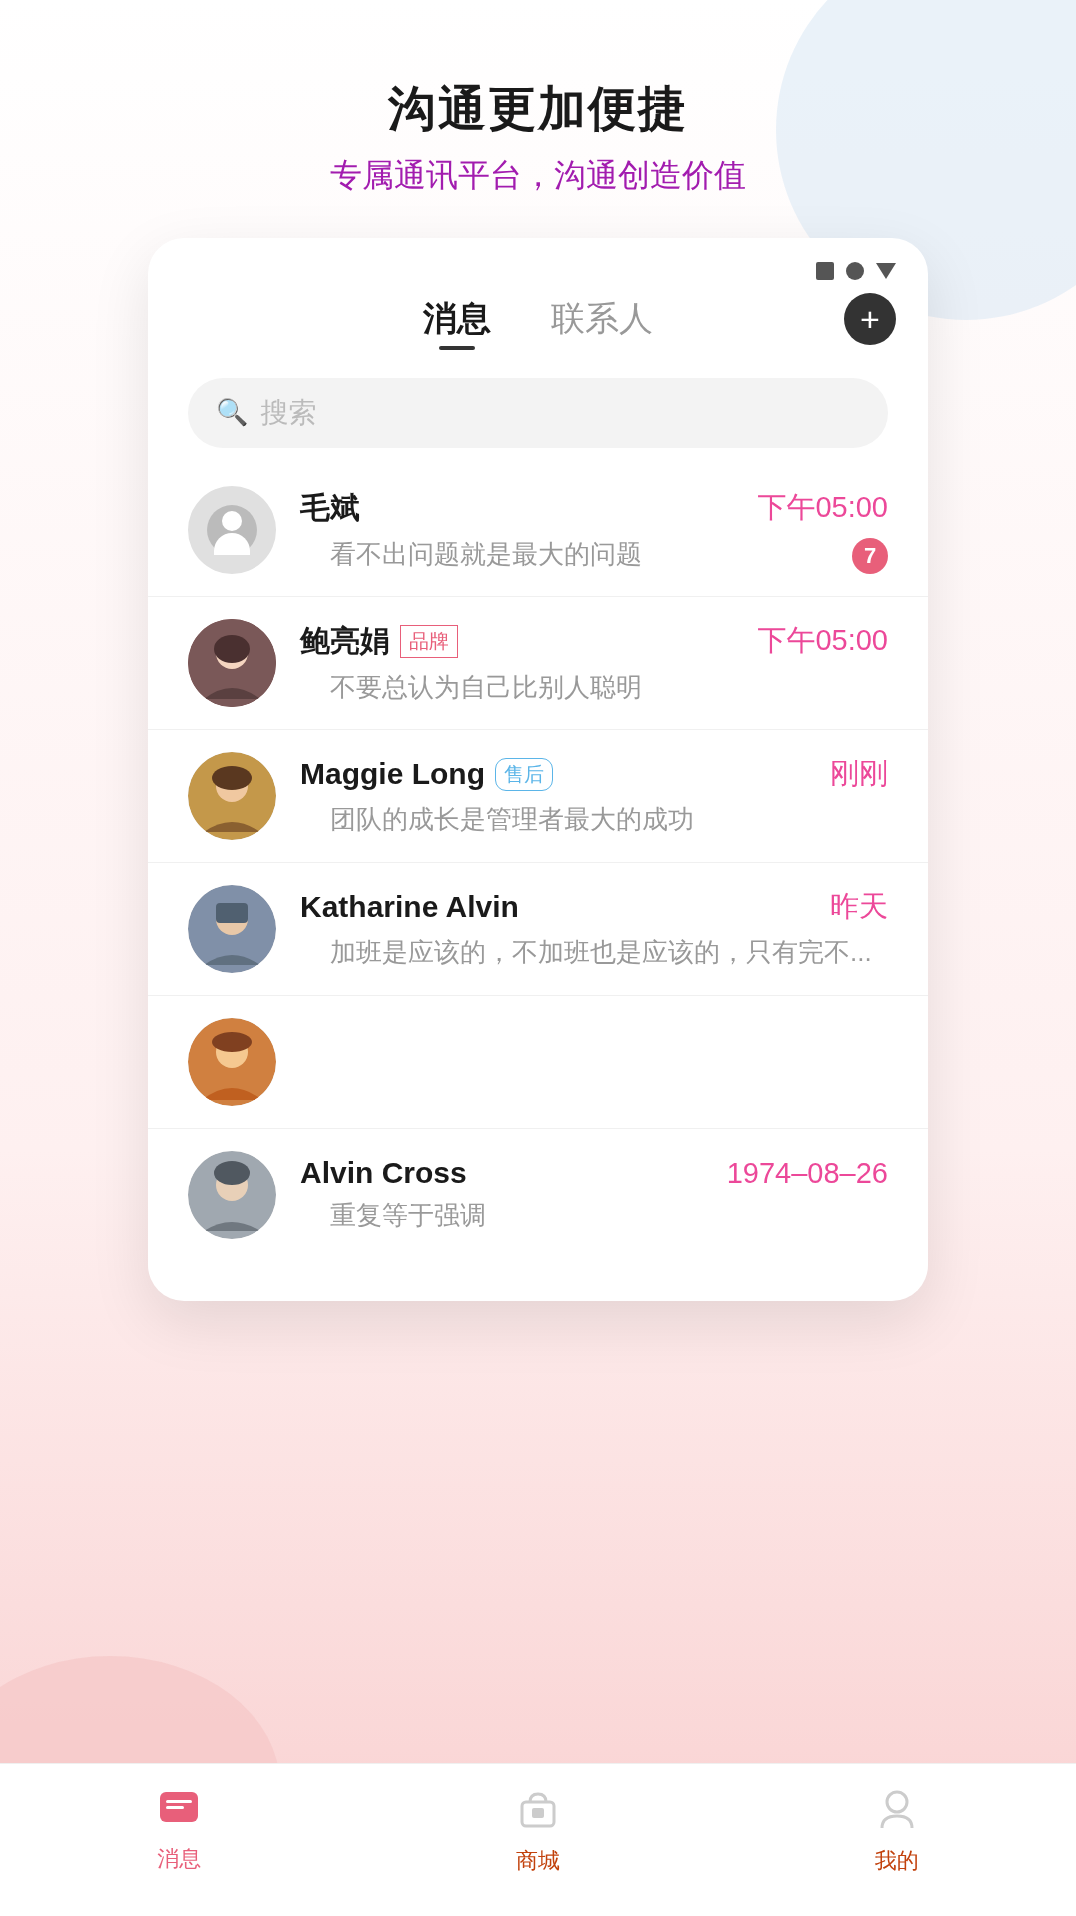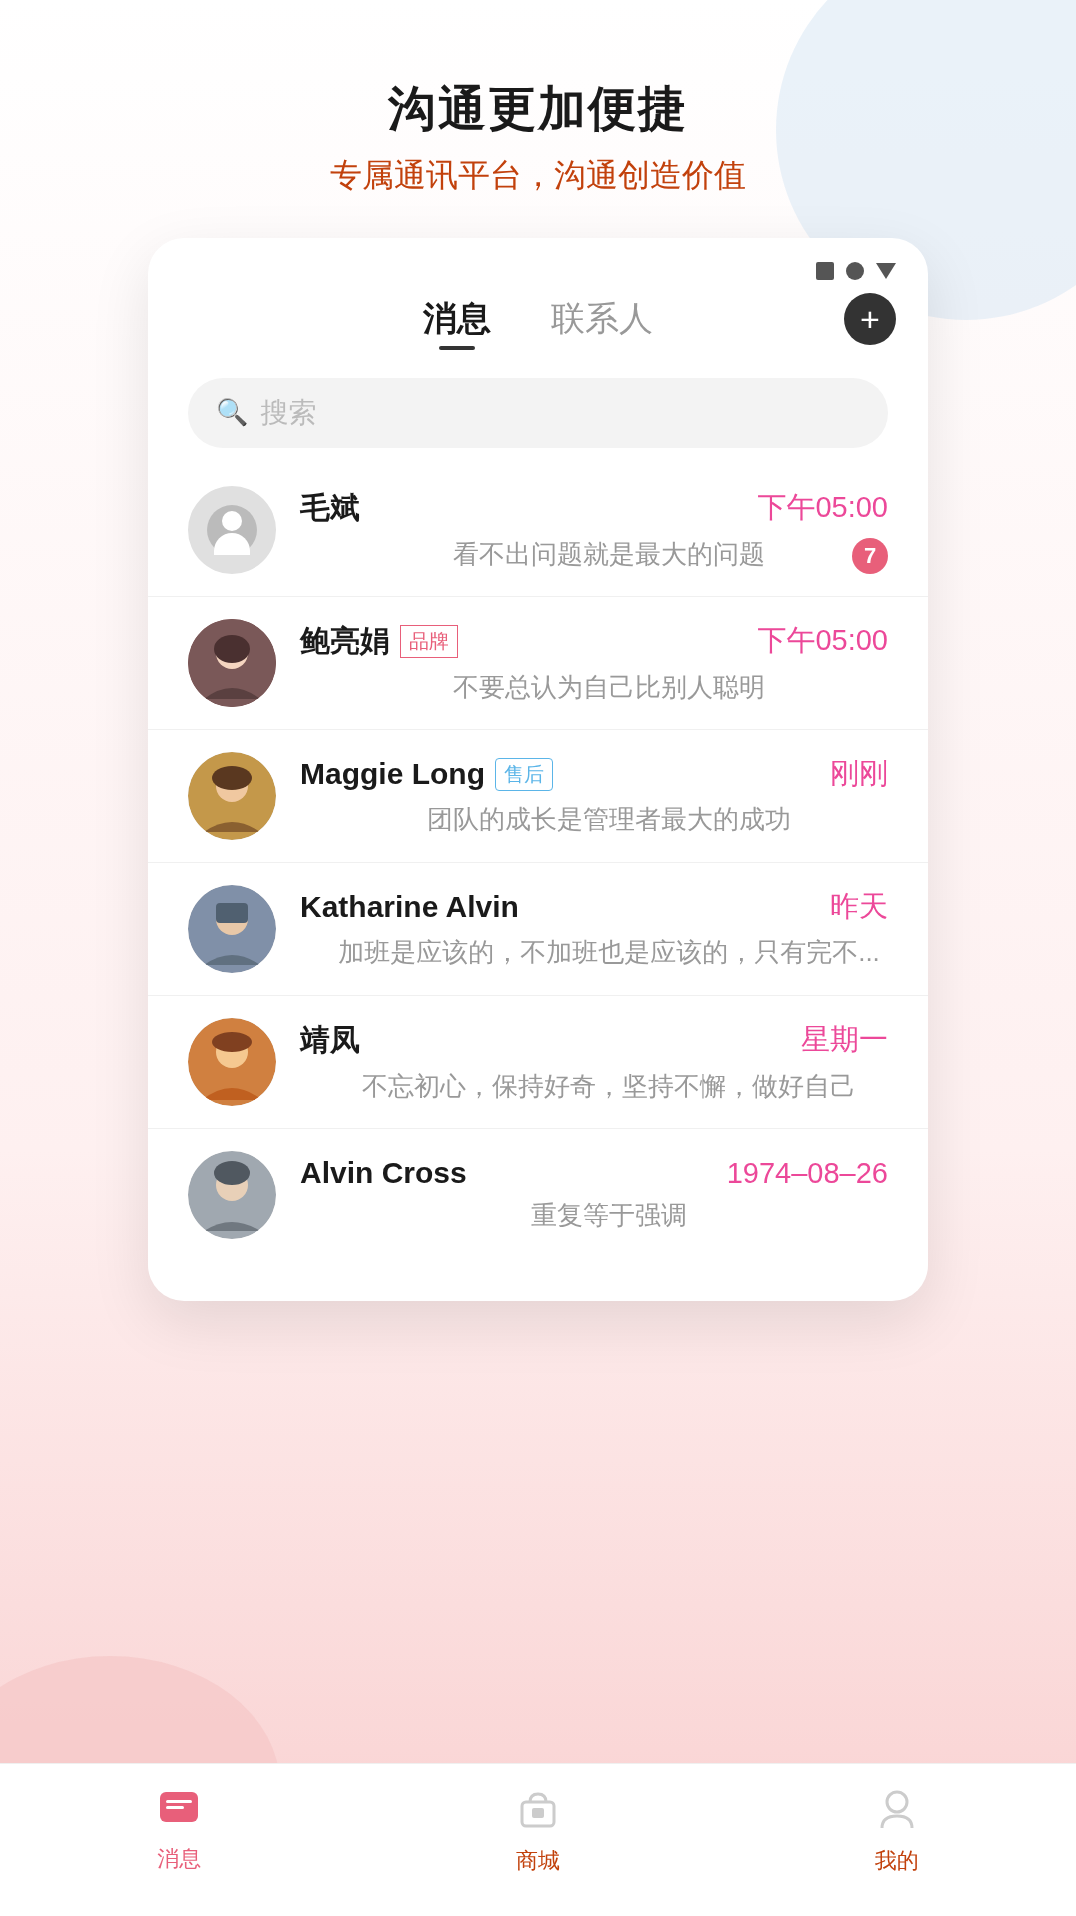--- a/index.html
+++ b/index.html
@@ -52,21 +52,21 @@
     }
     .hero-title {
       font-size: 48px;
       font-weight: 800;
       color: #1a1a1a;
       letter-spacing: 2px;
       line-height: 1.2;
     }
     .hero-subtitle {
       font-size: 32px;
-      color: #c2410c;
+      color: #a21caf;
       margin-top: 16px;
       font-weight: 400;
     }
 
     
     .app-card {
       width: 780px;
       background: #ffffff;
       border-radius: 36px;
       box-shadow: 0 20px 60px rgba(0,0,0,0.10);
@@ -183,21 +183,20 @@
       margin-top: 16px;
     }
 
     .message-item {
       display: flex;
       align-items: center;
       padding: 22px 40px;
       border-bottom: 1px solid #f0f0f0;
       cursor: pointer;
       position: relative;
-      text-align: center;
     }
     .message-item:last-child {
       border-bottom: none;
     }
 
     .avatar {
       width: 88px;
       height: 88px;
       border-radius: 50%;
       background: #ddd;
@@ -265,21 +264,21 @@
       color: #e85f7a;
       border: 1.5px solid #e85f7a;
       border-radius: 0;
       padding: 2px 8px;
       font-weight: 500;
     }
     .badge-shouhou {
       font-size: 20px;
       color: #5bb5e8;
       border: 1.5px solid #5bb5e8;
-      border-radius: 4px;
+      border-radius: 11px;
       padding: 2px 8px;
       font-weight: 500;
     }
     .message-time {
       font-size: 29px;
       color: #ec4899;
       white-space: nowrap;
     }
     .message-preview {
       font-size: 26px;
@@ -454,27 +453,20 @@
       </div>
 
       <div class="message-item">
         <div class="avatar">
           <svg width="88" height="88" viewBox="0 0 88 88">
             <circle cx="44" cy="44" r="44" fill="#d08040"></circle>
             <circle cx="44" cy="34" r="16" fill="#f5c890"></circle>
             <path d="M14 82 Q44 58 74 82" fill="#c06020"></path>
             <ellipse cx="44" cy="24" rx="20" ry="10" fill="#804020"></ellipse>
           </svg>
-        </div>
-        <div class="message-info">
-          <div class="message-top">
-            <span class="sender-name">靖凤</span>
-            <span class="message-time">星期一</span>
-          </div>
-          <div class="message-preview">不忘初心，保持好奇，坚持不懈，做好自己</div>
         </div>
       </div>
 
       <div class="message-item">
         <div class="avatar">
           <svg width="88" height="88" viewBox="0 0 88 88">
             <circle cx="44" cy="44" r="44" fill="#a0a8b0"></circle>
             <circle cx="44" cy="34" r="16" fill="#e8d0b8"></circle>
             <path d="M16 80 Q44 62 72 80" fill="#707880"></path>
             <ellipse cx="44" cy="22" rx="18" ry="12" fill="#505860"></ellipse>

